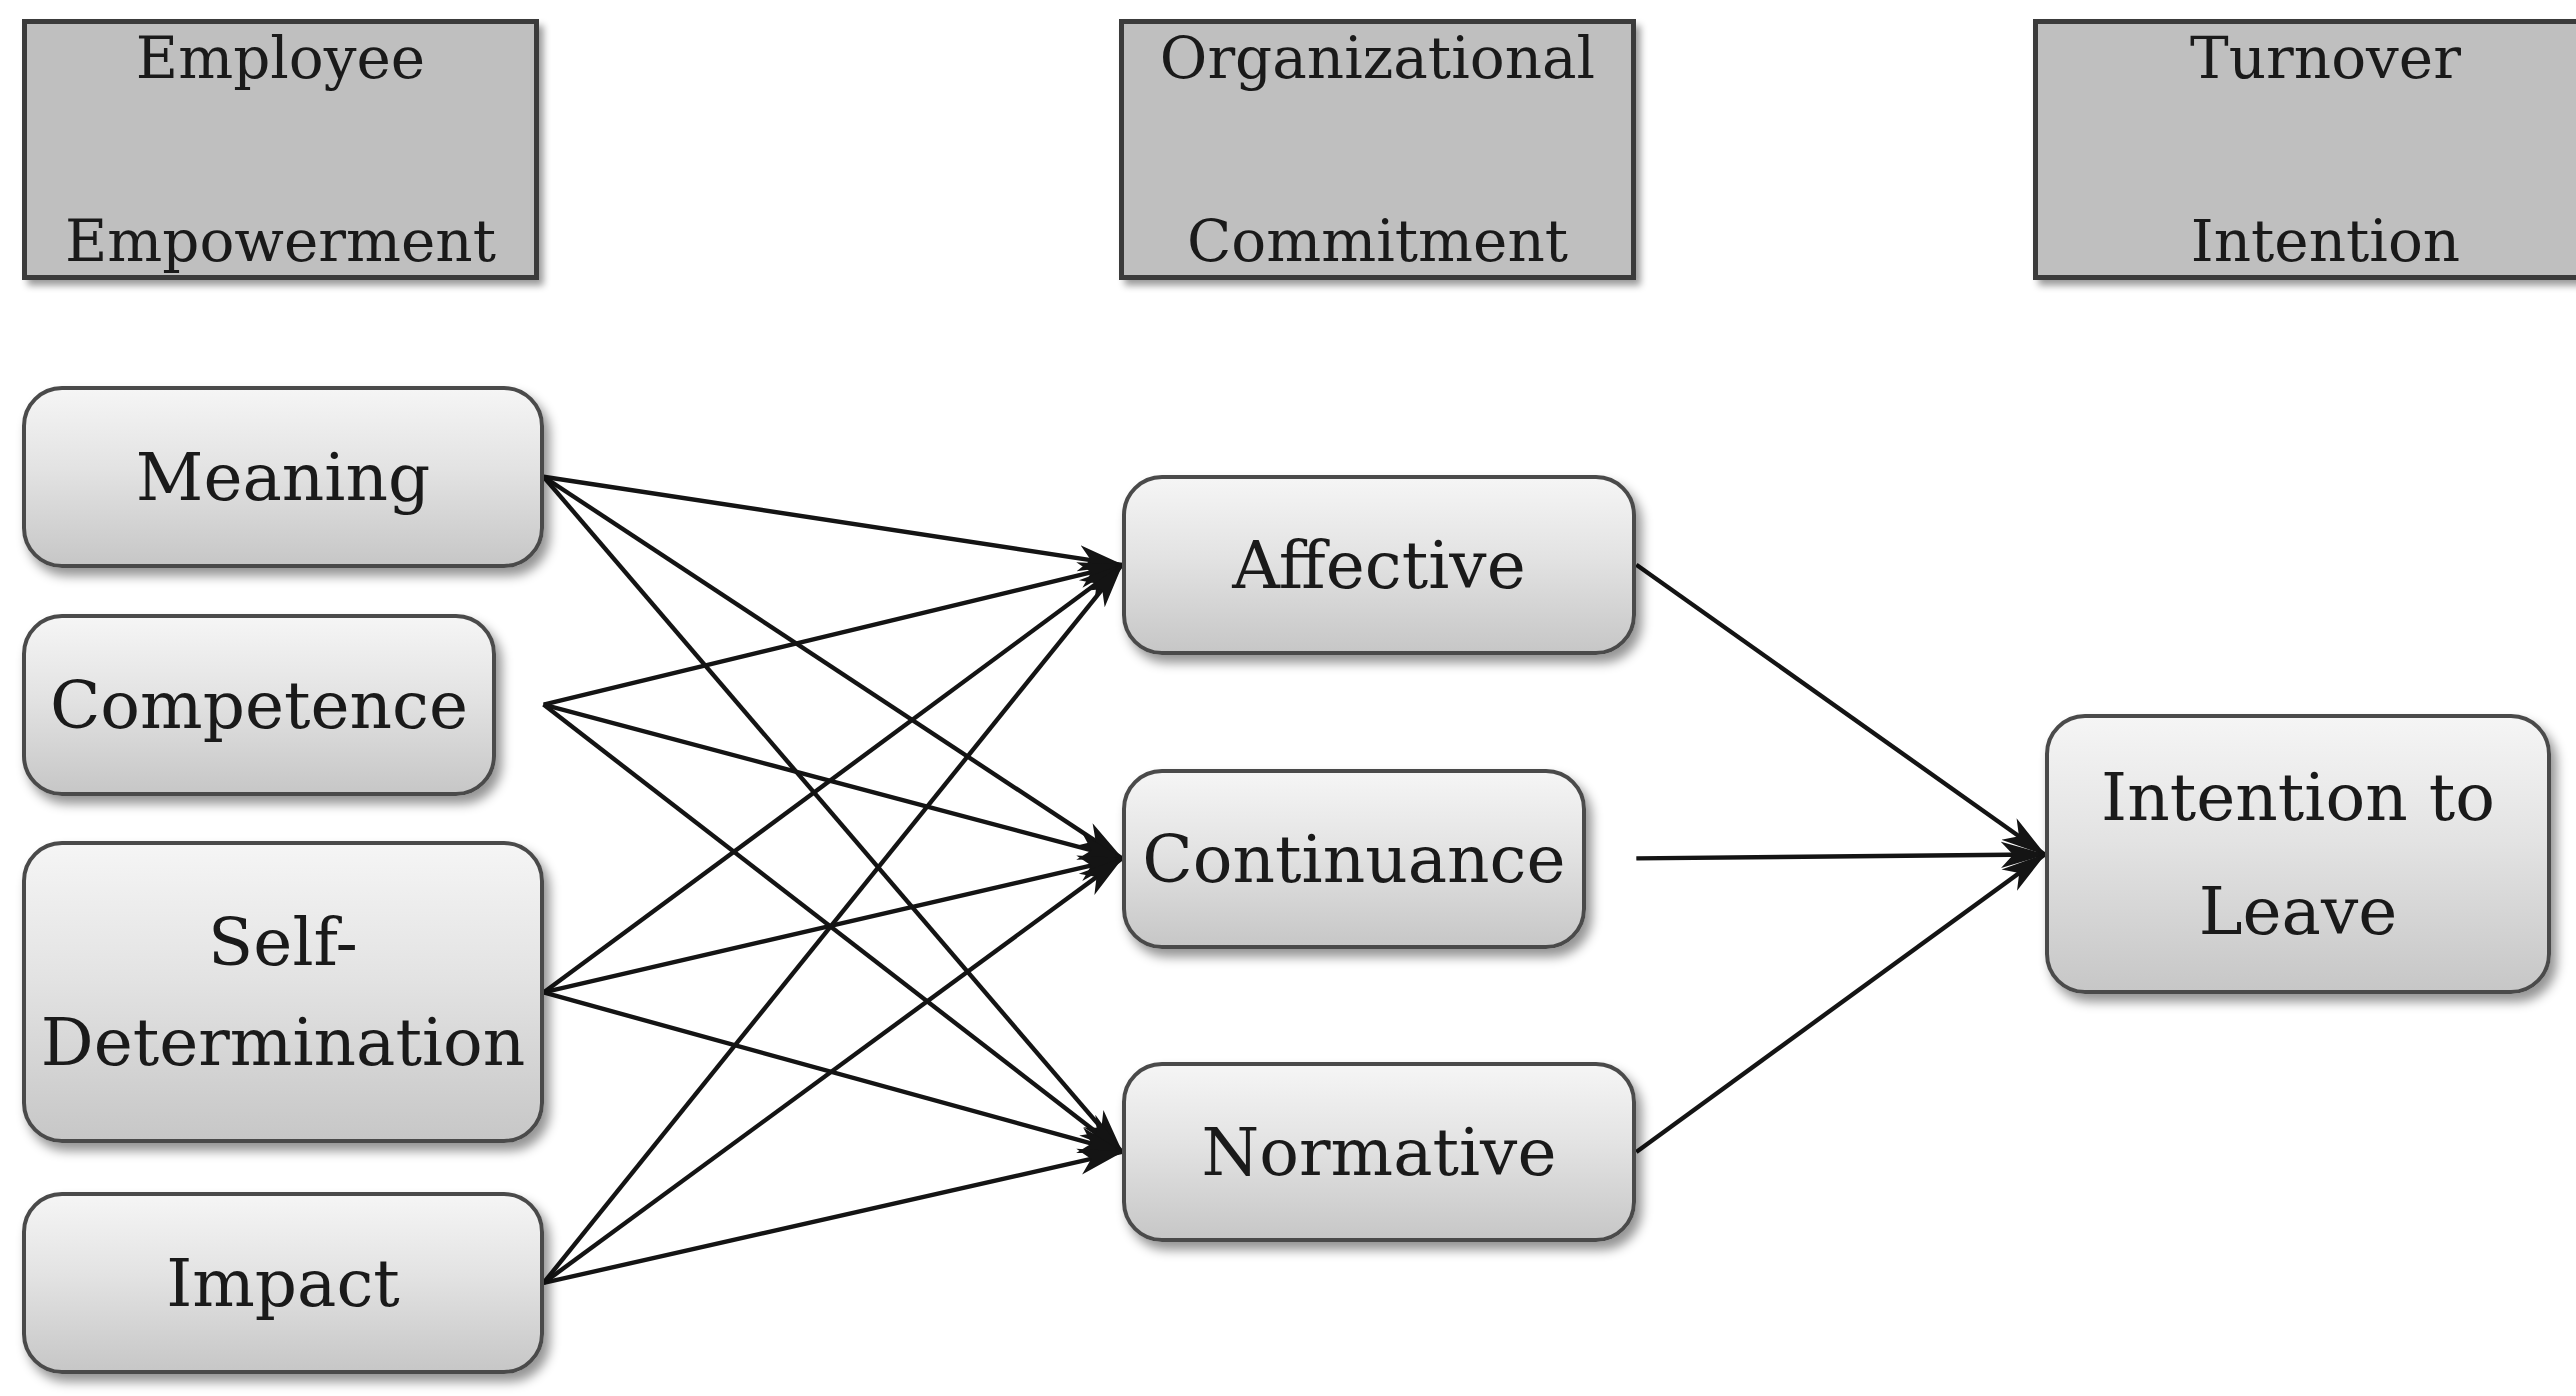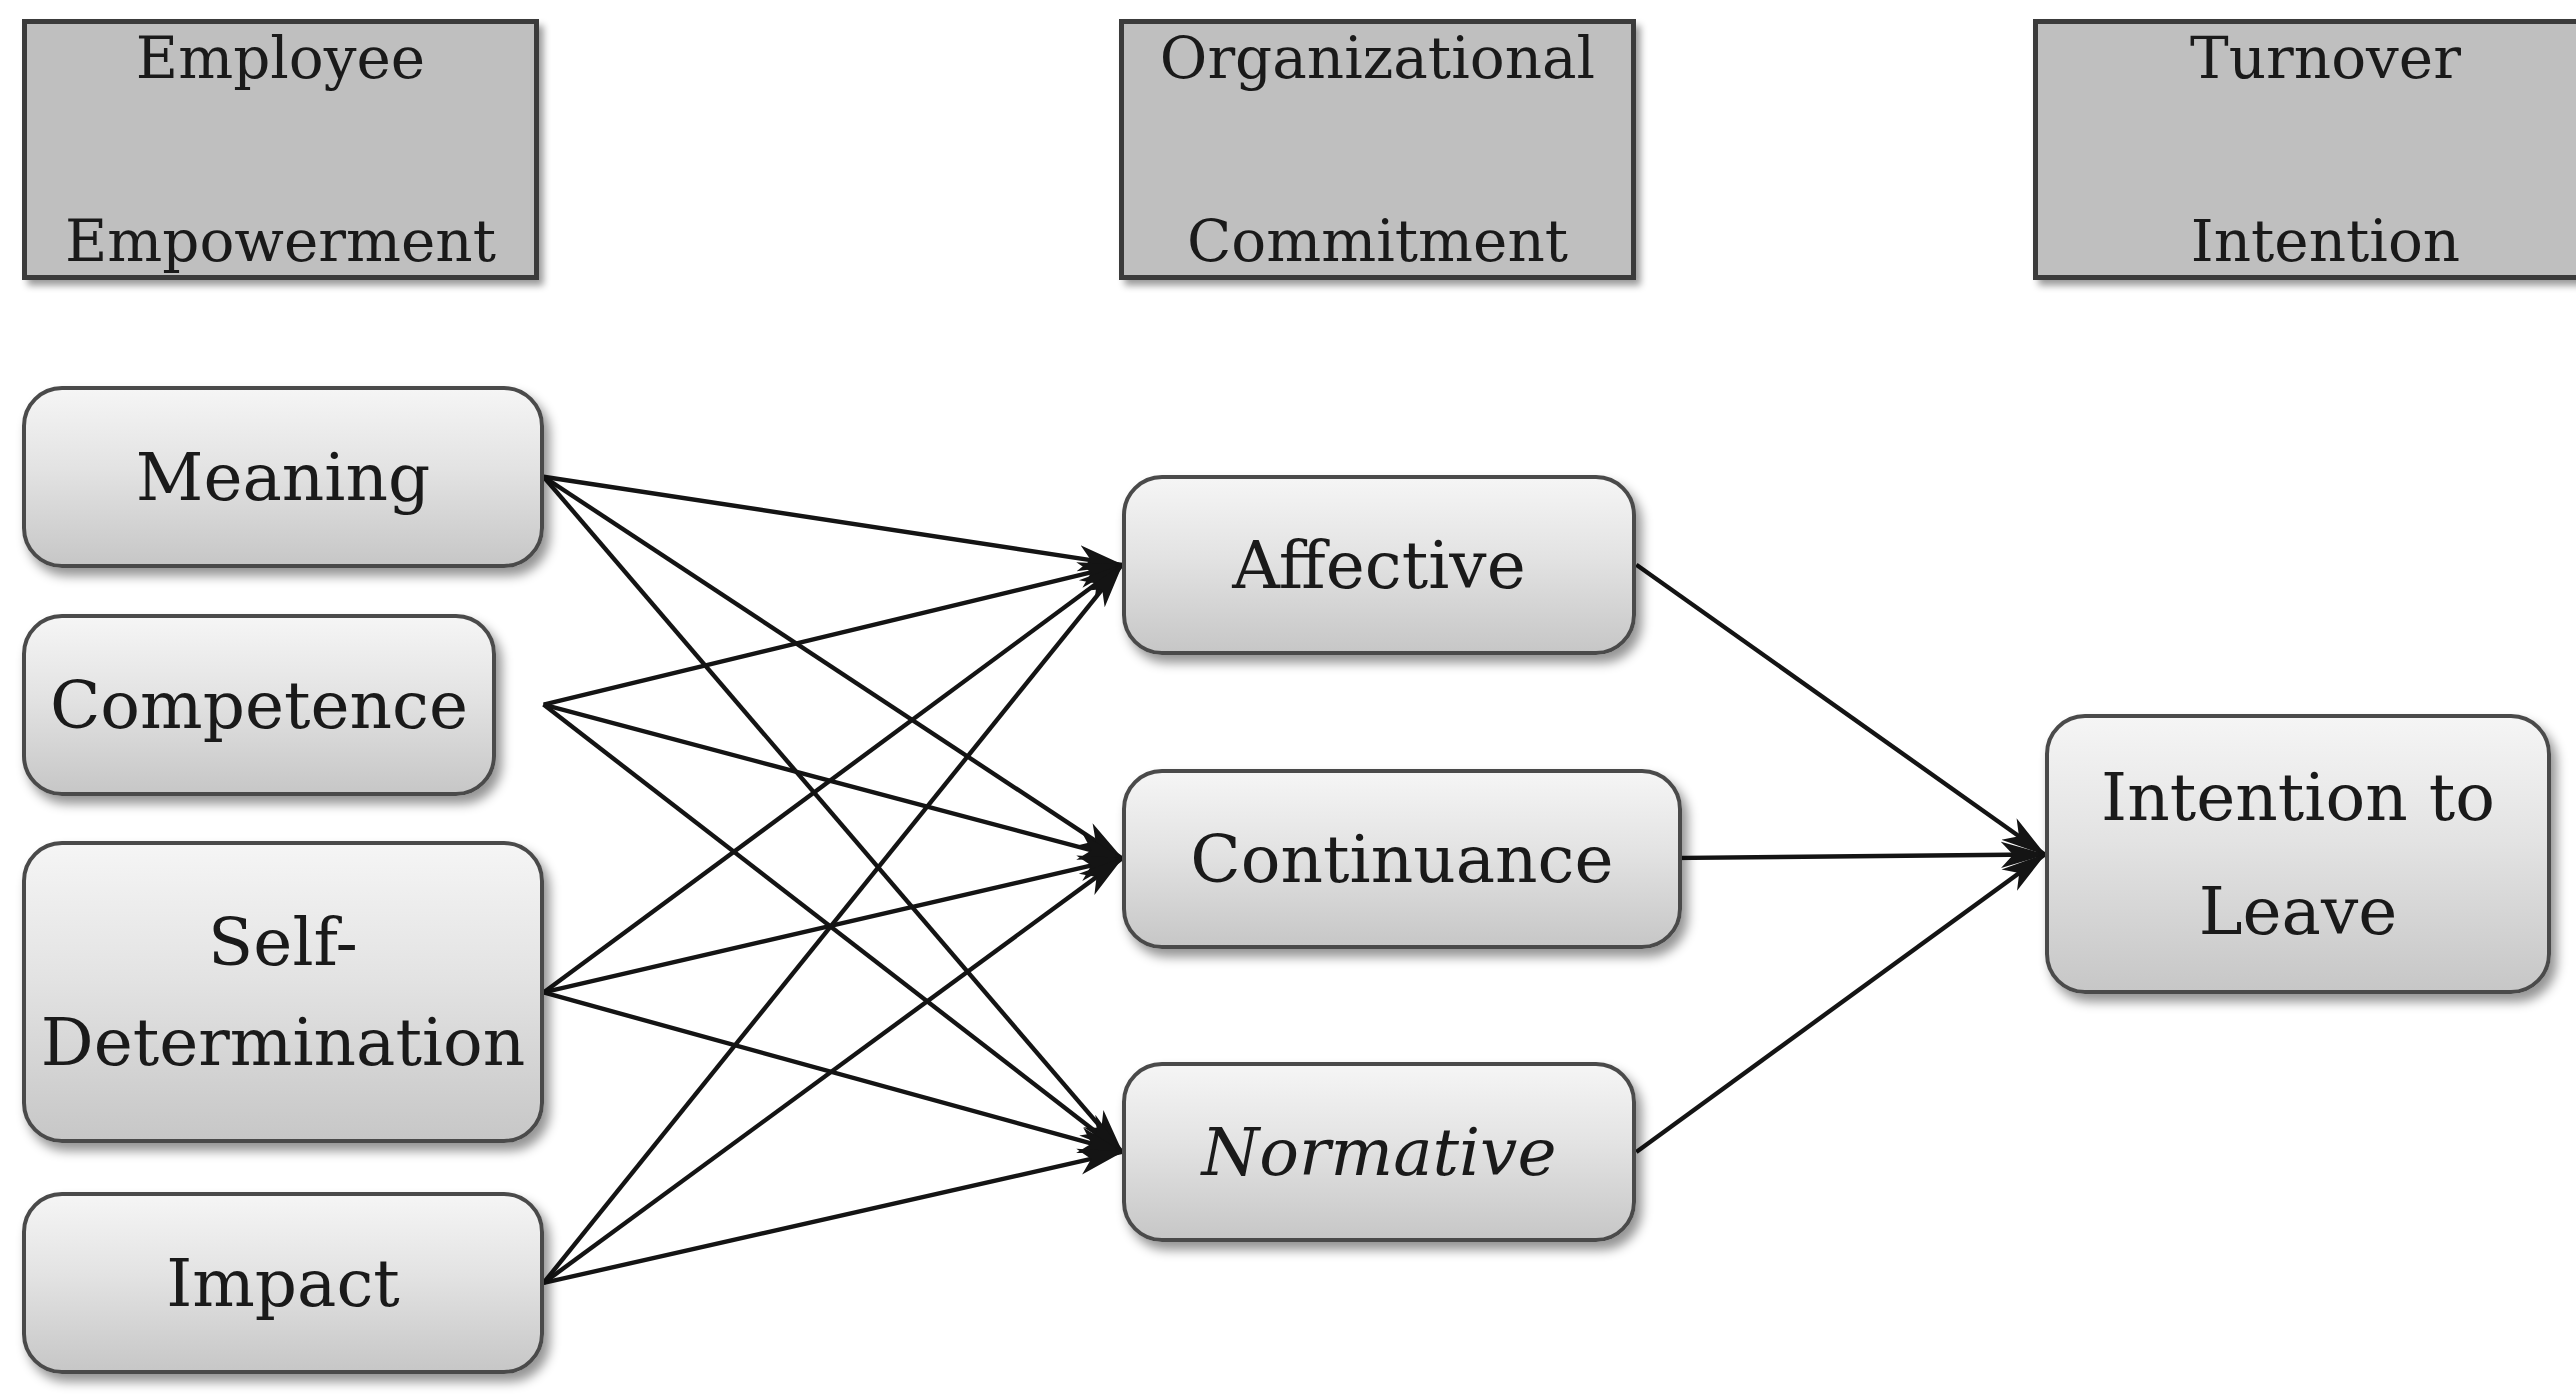--- a/index.html
+++ b/index.html
@@ -108,24 +108,24 @@
       <div class="box node-box" style="left: 22px; top: 841px; width: 522px; height: 302px;">
         <span class="line">Self-</span>
         <span class="line">Determination</span>
       </div>
       <div class="box node-box" style="left: 22px; top: 1192px; width: 522px; height: 182px;">
         <span class="line">Impact</span>
       </div>
       <div class="box node-box" style="left: 1122px; top: 475px; width: 514px; height: 180px;">
         <span class="line">Affective</span>
       </div>
-      <div class="box node-box" style="left: 1122px; top: 769px; width: 560px; height: 180px;">
+      <div class="box node-box" style="left: 1122px; top: 769px; width: 464px; height: 180px;">
         <span class="line">Continuance</span>
       </div>
-      <div class="box node-box" style="left: 1122px; top: 1062px; width: 514px; height: 180px; font-style: italic;">
+      <div class="box node-box" style="left: 1122px; top: 1062px; width: 514px; height: 180px;">
         <span class="line">Normative</span>
       </div>
       <div class="box node-box two-line-wide" style="left: 2045px; top: 714px; width: 506px; height: 280px;">
         <span class="line">Intention to</span>
         <span class="line">Leave</span>
       </div>
     </div>
 </div>
 
 

